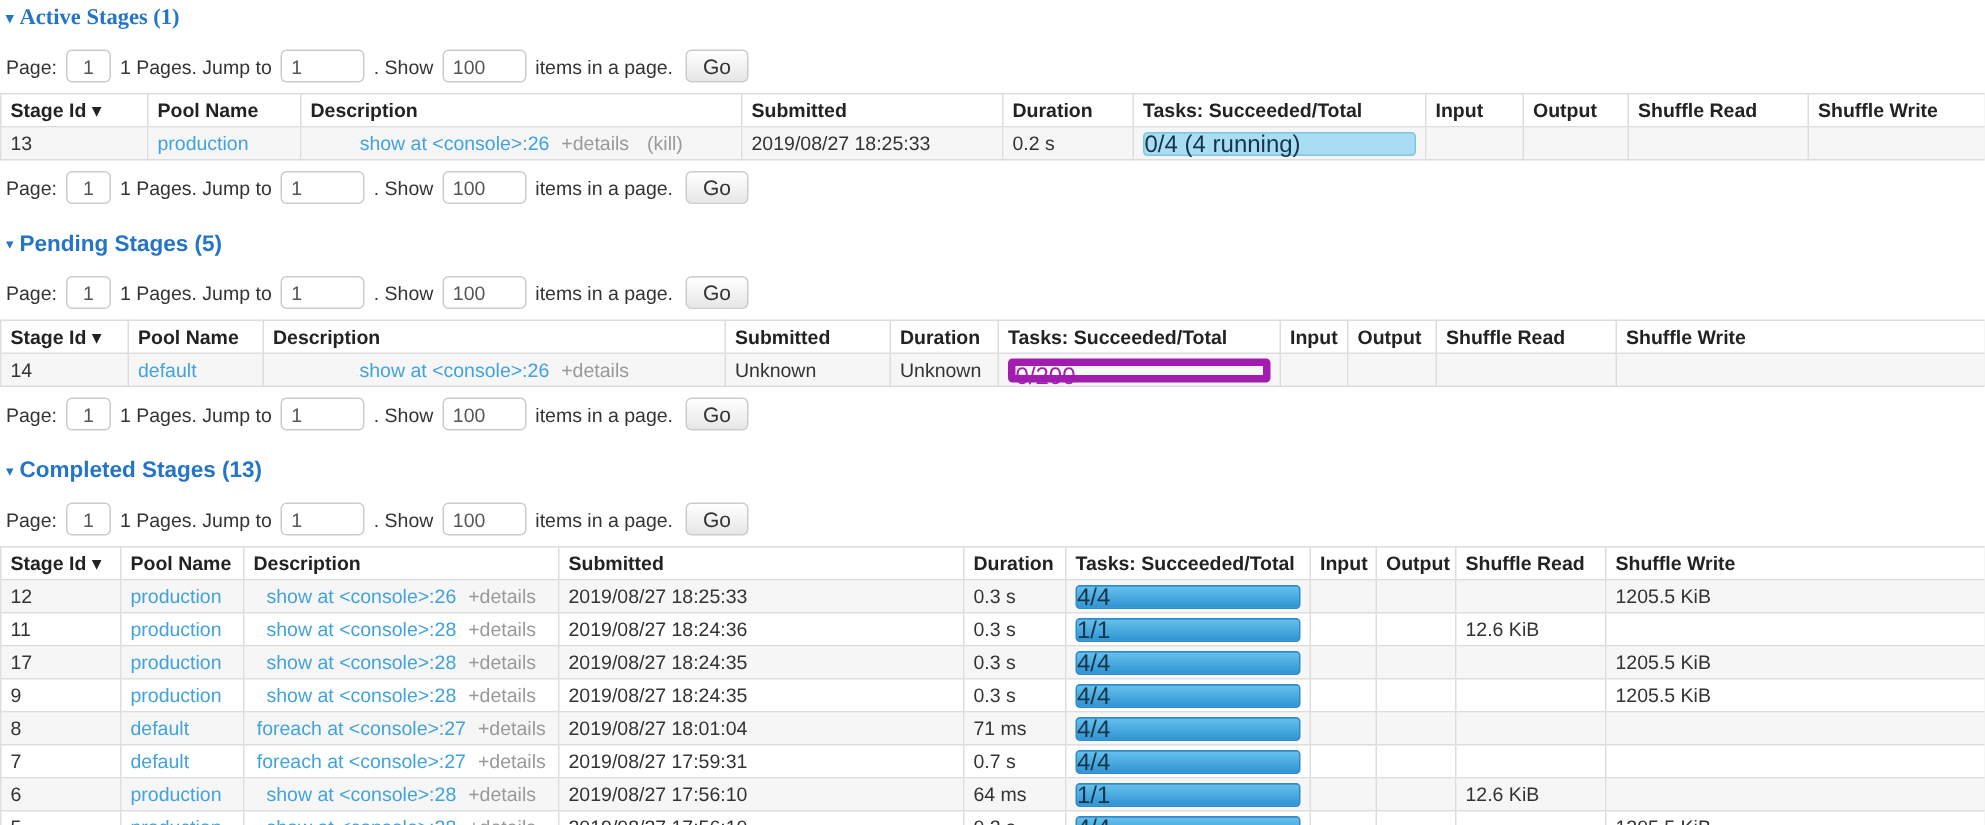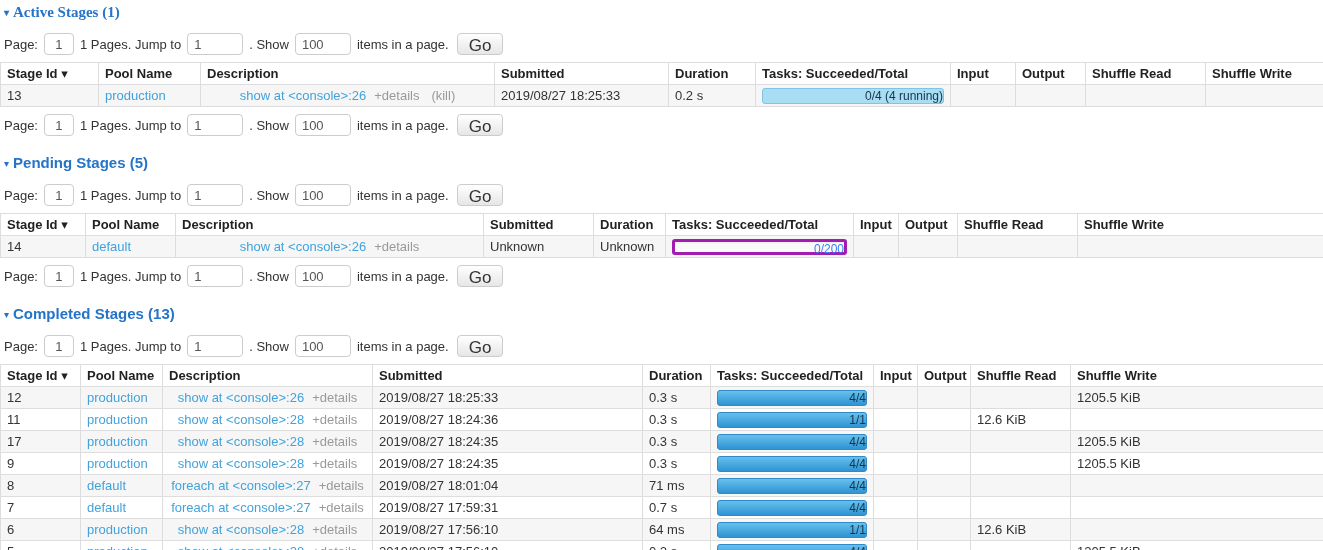--- a/index.html
+++ b/index.html
@@ -24,45 +24,45 @@
     border:1px solid #ccc; border-radius:4px; padding:2px 6px;
     font-size:13px; height:22px; color:#555;
     font-family:"Liberation Sans","DejaVu Sans",sans-serif;
     margin:0 6px;
   }
   .pg-input { width:30px; text-align:center; color:#999; }
   .jump-input, .show-input { width:56px; }
   .go-btn {
     border:1px solid #ccc; border-radius:4px;
     background:linear-gradient(#ffffff,#e6e6e6);
-    padding:2px 11px; height:22px; font-size:17px; color:#333;
+    padding:2px 11px; height:22px; font-size:14px; color:#333;
     margin-left:8px; cursor:pointer;
     font-family:"Liberation Sans","DejaVu Sans",sans-serif;
   }
   table.stage-table {
     width:1323px; table-layout:fixed; border-collapse:collapse;
     font-size:13px; background:#fff;
   }
   .stage-table th, .stage-table td {
     border:1px solid var(--tborder,#ddd); padding:2px 6px; height:22px;
     text-align:left; vertical-align:middle; overflow:hidden; white-space:nowrap;
   }
   .stage-table th { font-weight:bold; color:#222; cursor:pointer; }
   .stage-table tbody tr:nth-child(odd) { background:var(--stripe,#f6f6f6); }
   a.lnk { color:var(--link,#42a3dc); text-decoration:none; cursor:pointer; }
   .muted { color:var(--muted,#999); cursor:pointer; }
   .desc-wrap { display:flex; justify-content:center; align-items:center; }
   .desc-extra { display:flex; gap:12px; margin-left:8px; }
   .tasks-cell { padding:2px 3px; }
   .progress {
     position:relative; height:16px; border-radius:3px;
-    text-align:right; font-size:12px; line-height:15px; color:#15344a;
+    text-align:left; font-size:16px; line-height:15px; color:#15344a;
   }
   .bar-running { background:var(--bar-run-fill,#a8ddf4); border:1px solid var(--bar-run-border,#7fc4e4); }
-  .bar-empty   { background:#fafafa; border:3px solid #a21caf; box-shadow:inset 0 1px 2px rgba(0,0,0,0.06); color:#3b82f6; }
+  .bar-empty   { background:#fafafa; border:5px solid #a21caf; box-shadow:inset 0 1px 2px rgba(0,0,0,0.06); color:#a21caf; }
   .bar-done    { background:linear-gradient(var(--bar-done-top,#66c0ec),var(--bar-done-bottom,#2f94d3)); border:1px solid var(--bar-done-border,#3089c8); }
 </style>
 </head>
 <body>
 
 <div id="root">
     <div class="section-heading"><span class="tri">▾</span><span>Active Stages (1)</span></div>
     <div class="pag">
       <div class="pag-left">
         <span class="pg-label">Page:</span>

